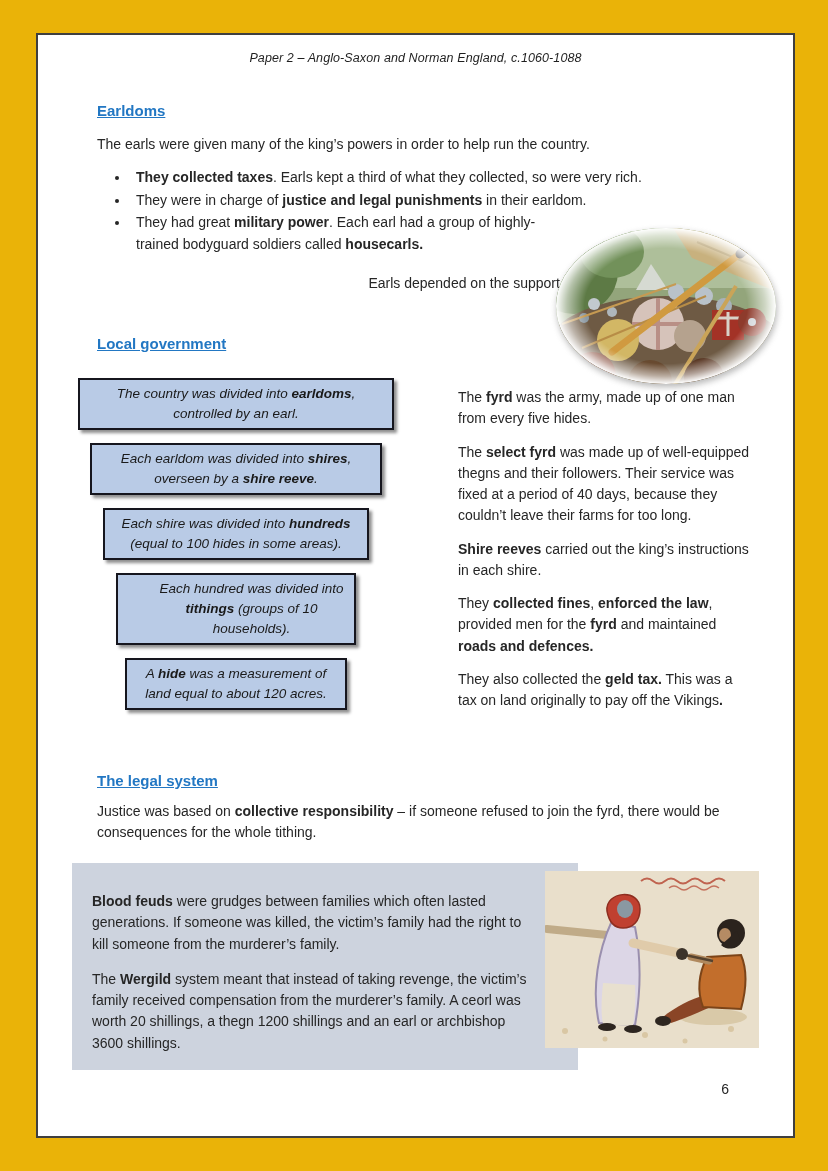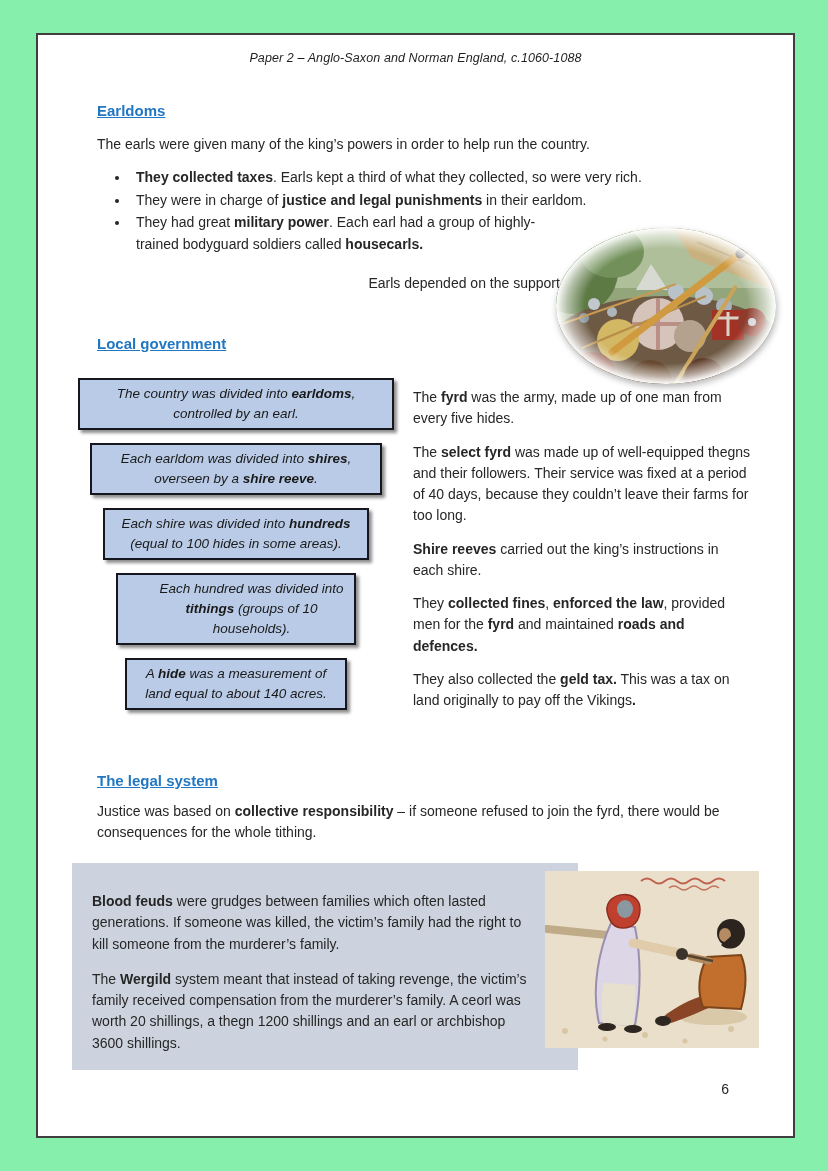--- a/index.html
+++ b/index.html
@@ -1,16 +1,16 @@
 <!DOCTYPE html>
 <html><head>
 <meta charset="utf-8">
 <style>
   html,body{margin:0;padding:0;background:#ffffff;}
-  .page{position:relative;width:828px;height:1171px;background:#86efac;
+  .page{position:relative;width:828px;height:1171px;background:#eab308;
         font-family:"Liberation Sans","DejaVu Sans",sans-serif;color:#262626;}
   .sheet{position:absolute;left:36px;top:33px;width:755px;height:1101px;
          border:2px solid #3f3f3f;background:#ffffff;}
   .doc-title{position:absolute;left:0;top:16px;width:100%;text-align:center;
              font-style:italic;font-size:12.5px;color:#1f1f1f;letter-spacing:.1px;}
   h2{margin:0;font-size:15px;font-weight:bold;color:#2277c3;text-decoration:underline;}
   p{margin:0;font-size:14px;line-height:1.52;}
   b{font-weight:bold;}
 
   .sec-earldoms{position:absolute;left:59px;top:67px;width:652px;}
@@ -26,21 +26,21 @@
   .lg-heading{position:absolute;left:59px;top:300px;}
 
   .boxes{position:absolute;left:40px;top:343px;width:316px;font-style:italic;}
   .hbox{box-sizing:border-box;margin:0 auto 13px auto;background:#b9cbe6;
         border:2px solid #16161e;box-shadow:3px 3px 3px #8f8f8f;
         text-align:center;font-size:13.5px;line-height:1.48;padding:4px 6px;color:#1a1a1a;}
   .hbox.w1{width:316px;} .hbox.w2{width:292px;} .hbox.w3{width:266px;}
   .hbox.w4{width:240px;padding-left:37px;} .hbox.w5{width:222px;}
 
   .rightcol{position:absolute;left:375px;top:352px;width:338px;}
-  .rightcol p{margin-bottom:12px;}
+  .rightcol p{margin-bottom:12px;margin-left:45px;}
 
   .legal-heading{position:absolute;left:59px;top:737px;}
   .legal-intro{position:absolute;left:59px;top:766px;width:642px;}
 
   .panel{box-sizing:border-box;position:absolute;left:34px;top:828px;width:506px;height:207px;
          background:#cdd3de;padding:28px 37px 0 20px;}
   .panel p{margin-bottom:14px;width:445px;}
 
   .manuscript{position:absolute;left:507px;top:836px;width:214px;height:177px;}
 
@@ -113,21 +113,21 @@
       </svg>
     </div>
 
     <h2 class="lg-heading">Local government</h2>
 
     <div class="boxes">
       <div class="hbox w1"><span>The country was divided into </span><b>earldoms</b><span>, controlled by an earl.</span></div>
       <div class="hbox w2"><span>Each earldom was divided into </span><b>shires</b><span>, overseen by a </span><b>shire reeve</b><span>.</span></div>
       <div class="hbox w3"><span>Each shire was divided into </span><b>hundreds</b><span> (equal to 100 hides in some areas).</span></div>
       <div class="hbox w4"><span>Each hundred was divided into </span><b>tithings</b><span> (groups of 10 households).</span></div>
-      <div class="hbox w5"><span>A </span><b>hide</b><span> was a measurement of land equal to about 140 acres.</span></div>
+      <div class="hbox w5"><span>A </span><b>hide</b><span> was a measurement of land equal to about 120 acres.</span></div>
     </div>
 
     <div class="rightcol">
       <p><span>The </span><b>fyrd</b><span> was the army, made up of one man from every five hides.</span></p>
       <p><span>The </span><b>select fyrd</b><span> was made up of well-equipped thegns and their followers. Their service was fixed at a period of 40 days, because they couldn’t leave their farms for too long.</span></p>
       <p><b>Shire reeves</b><span> carried out the king’s instructions in each shire.</span></p>
       <p><span>They </span><b>collected fines</b><span>, </span><b>enforced the law</b><span>, provided men for the </span><b>fyrd</b><span> and maintained </span><b>roads and defences.</b></p>
       <p><span>They also collected the </span><b>geld tax.</b><span> This was a tax on land originally to pay off the Vikings</span><b>.</b></p>
     </div>
 

